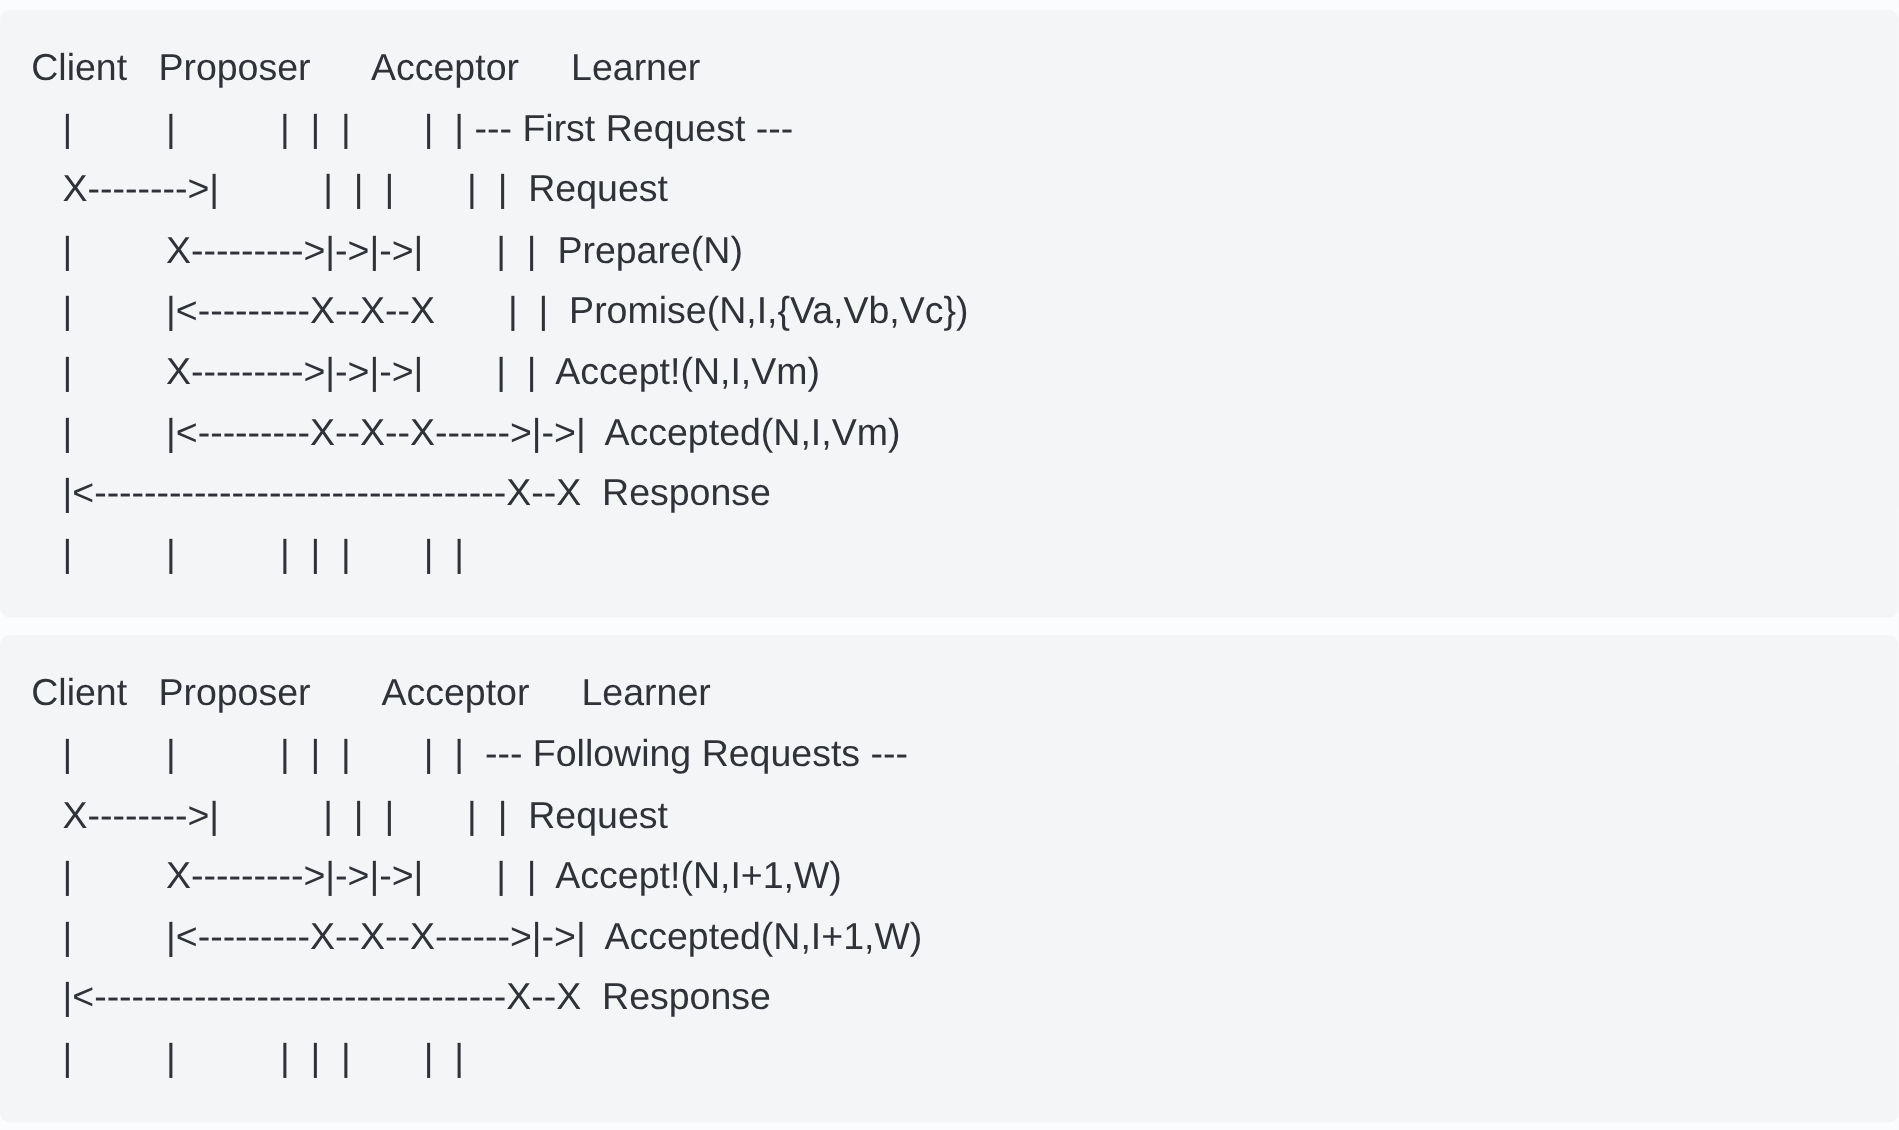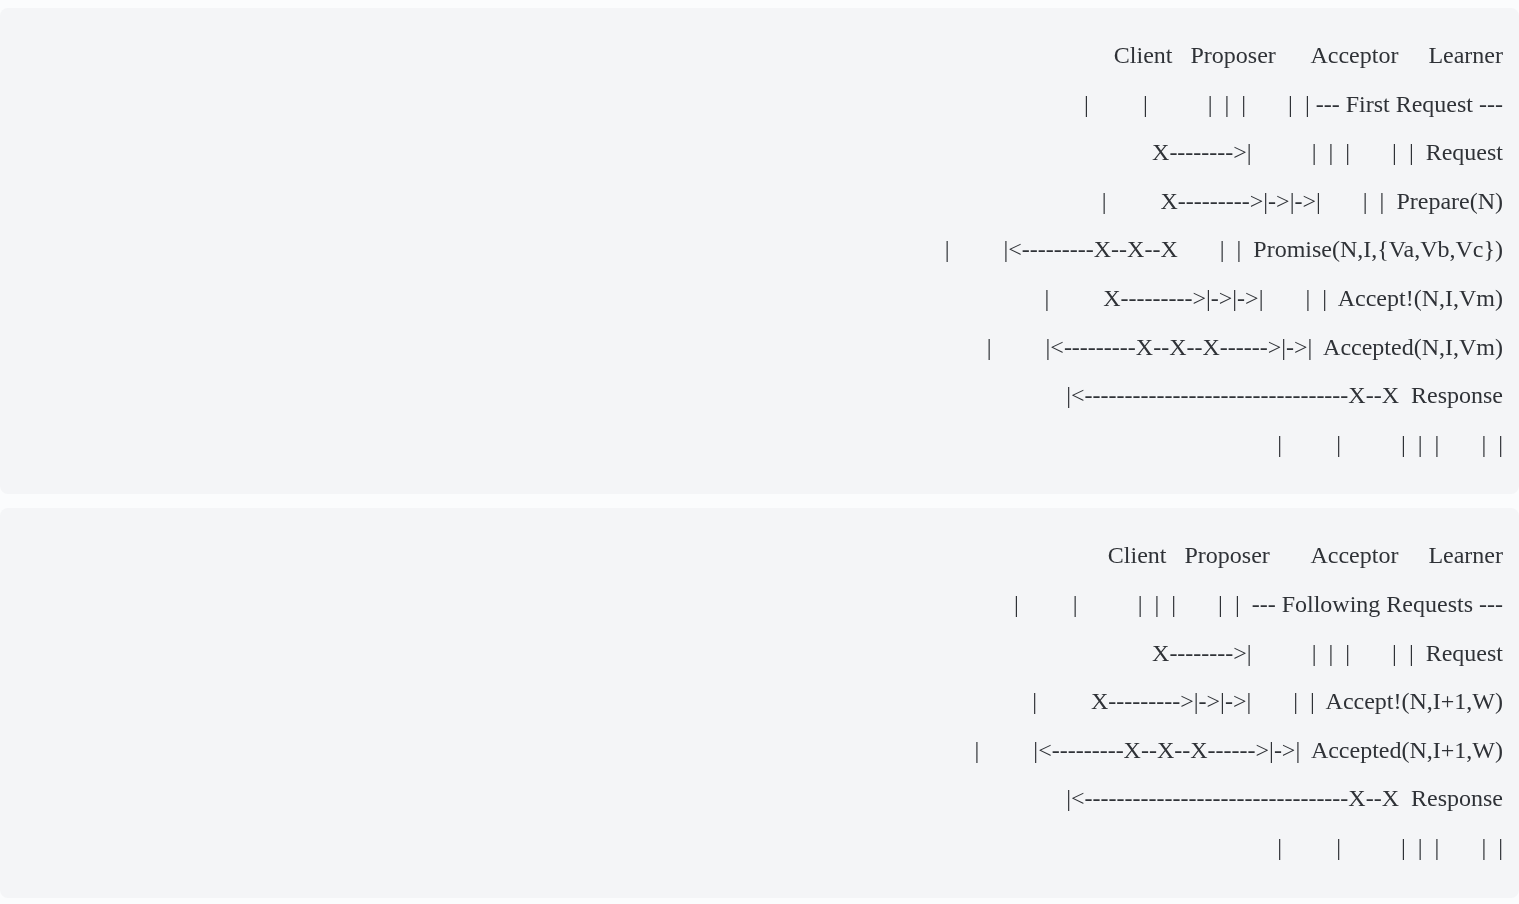--- a/index.html
+++ b/index.html
@@ -28,27 +28,26 @@
     width: 100%;
     background: var(--panel-bg);
     border-radius: 8px;
     padding: 23px 16px 26px 25px;
   }
   .panel + .panel {
     margin-top: 14px;
   }
   pre.ascii-diagram {
     margin: 0;
-    font-family: Liberation Serif, serif;
-    font-size: 24px;
+    font-family: Liberation Sans, sans-serif;
+    font-size: 30px;
     line-height: 48.6px;
     color: var(--text-color);
     white-space: pre;
     letter-spacing: 0;
-    text-align: right;
   }
 </style>
 </head>
 <body>
 
 <main class="page">
 
   <section class="panel">
     <pre class="ascii-diagram">Client   Proposer      Acceptor     Learner
    |         |          |  |  |       |  | --- First Request ---

